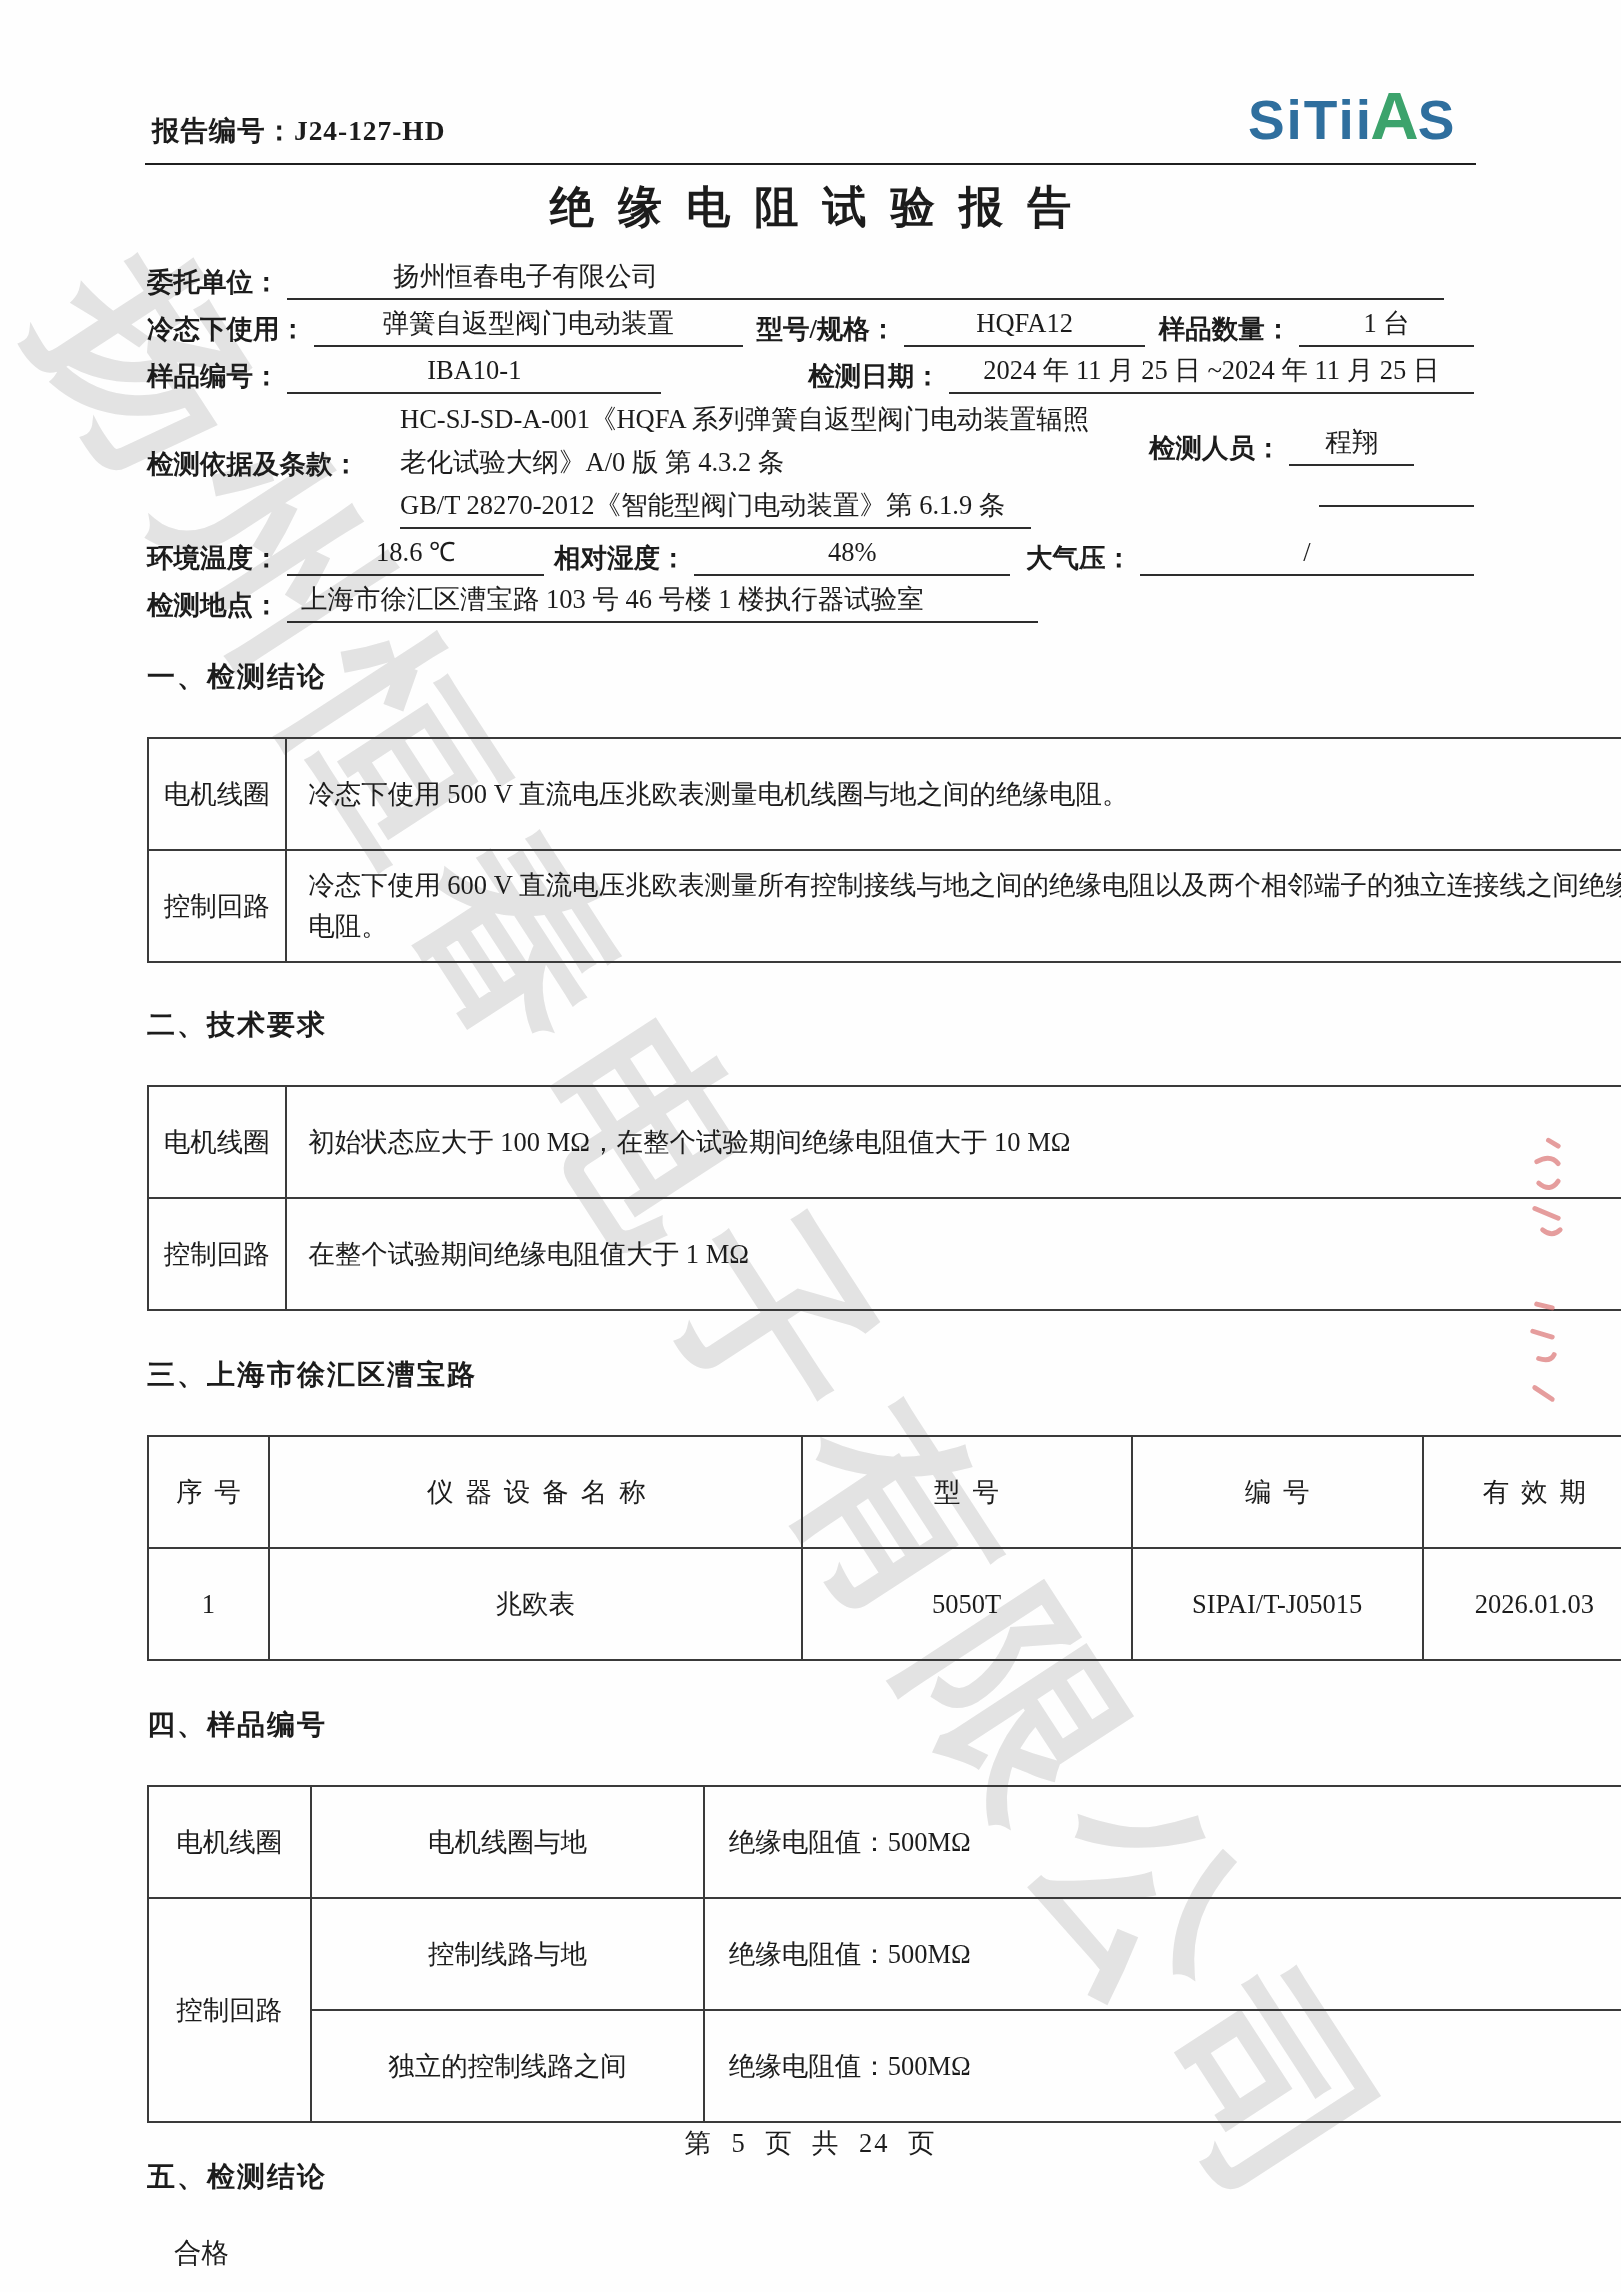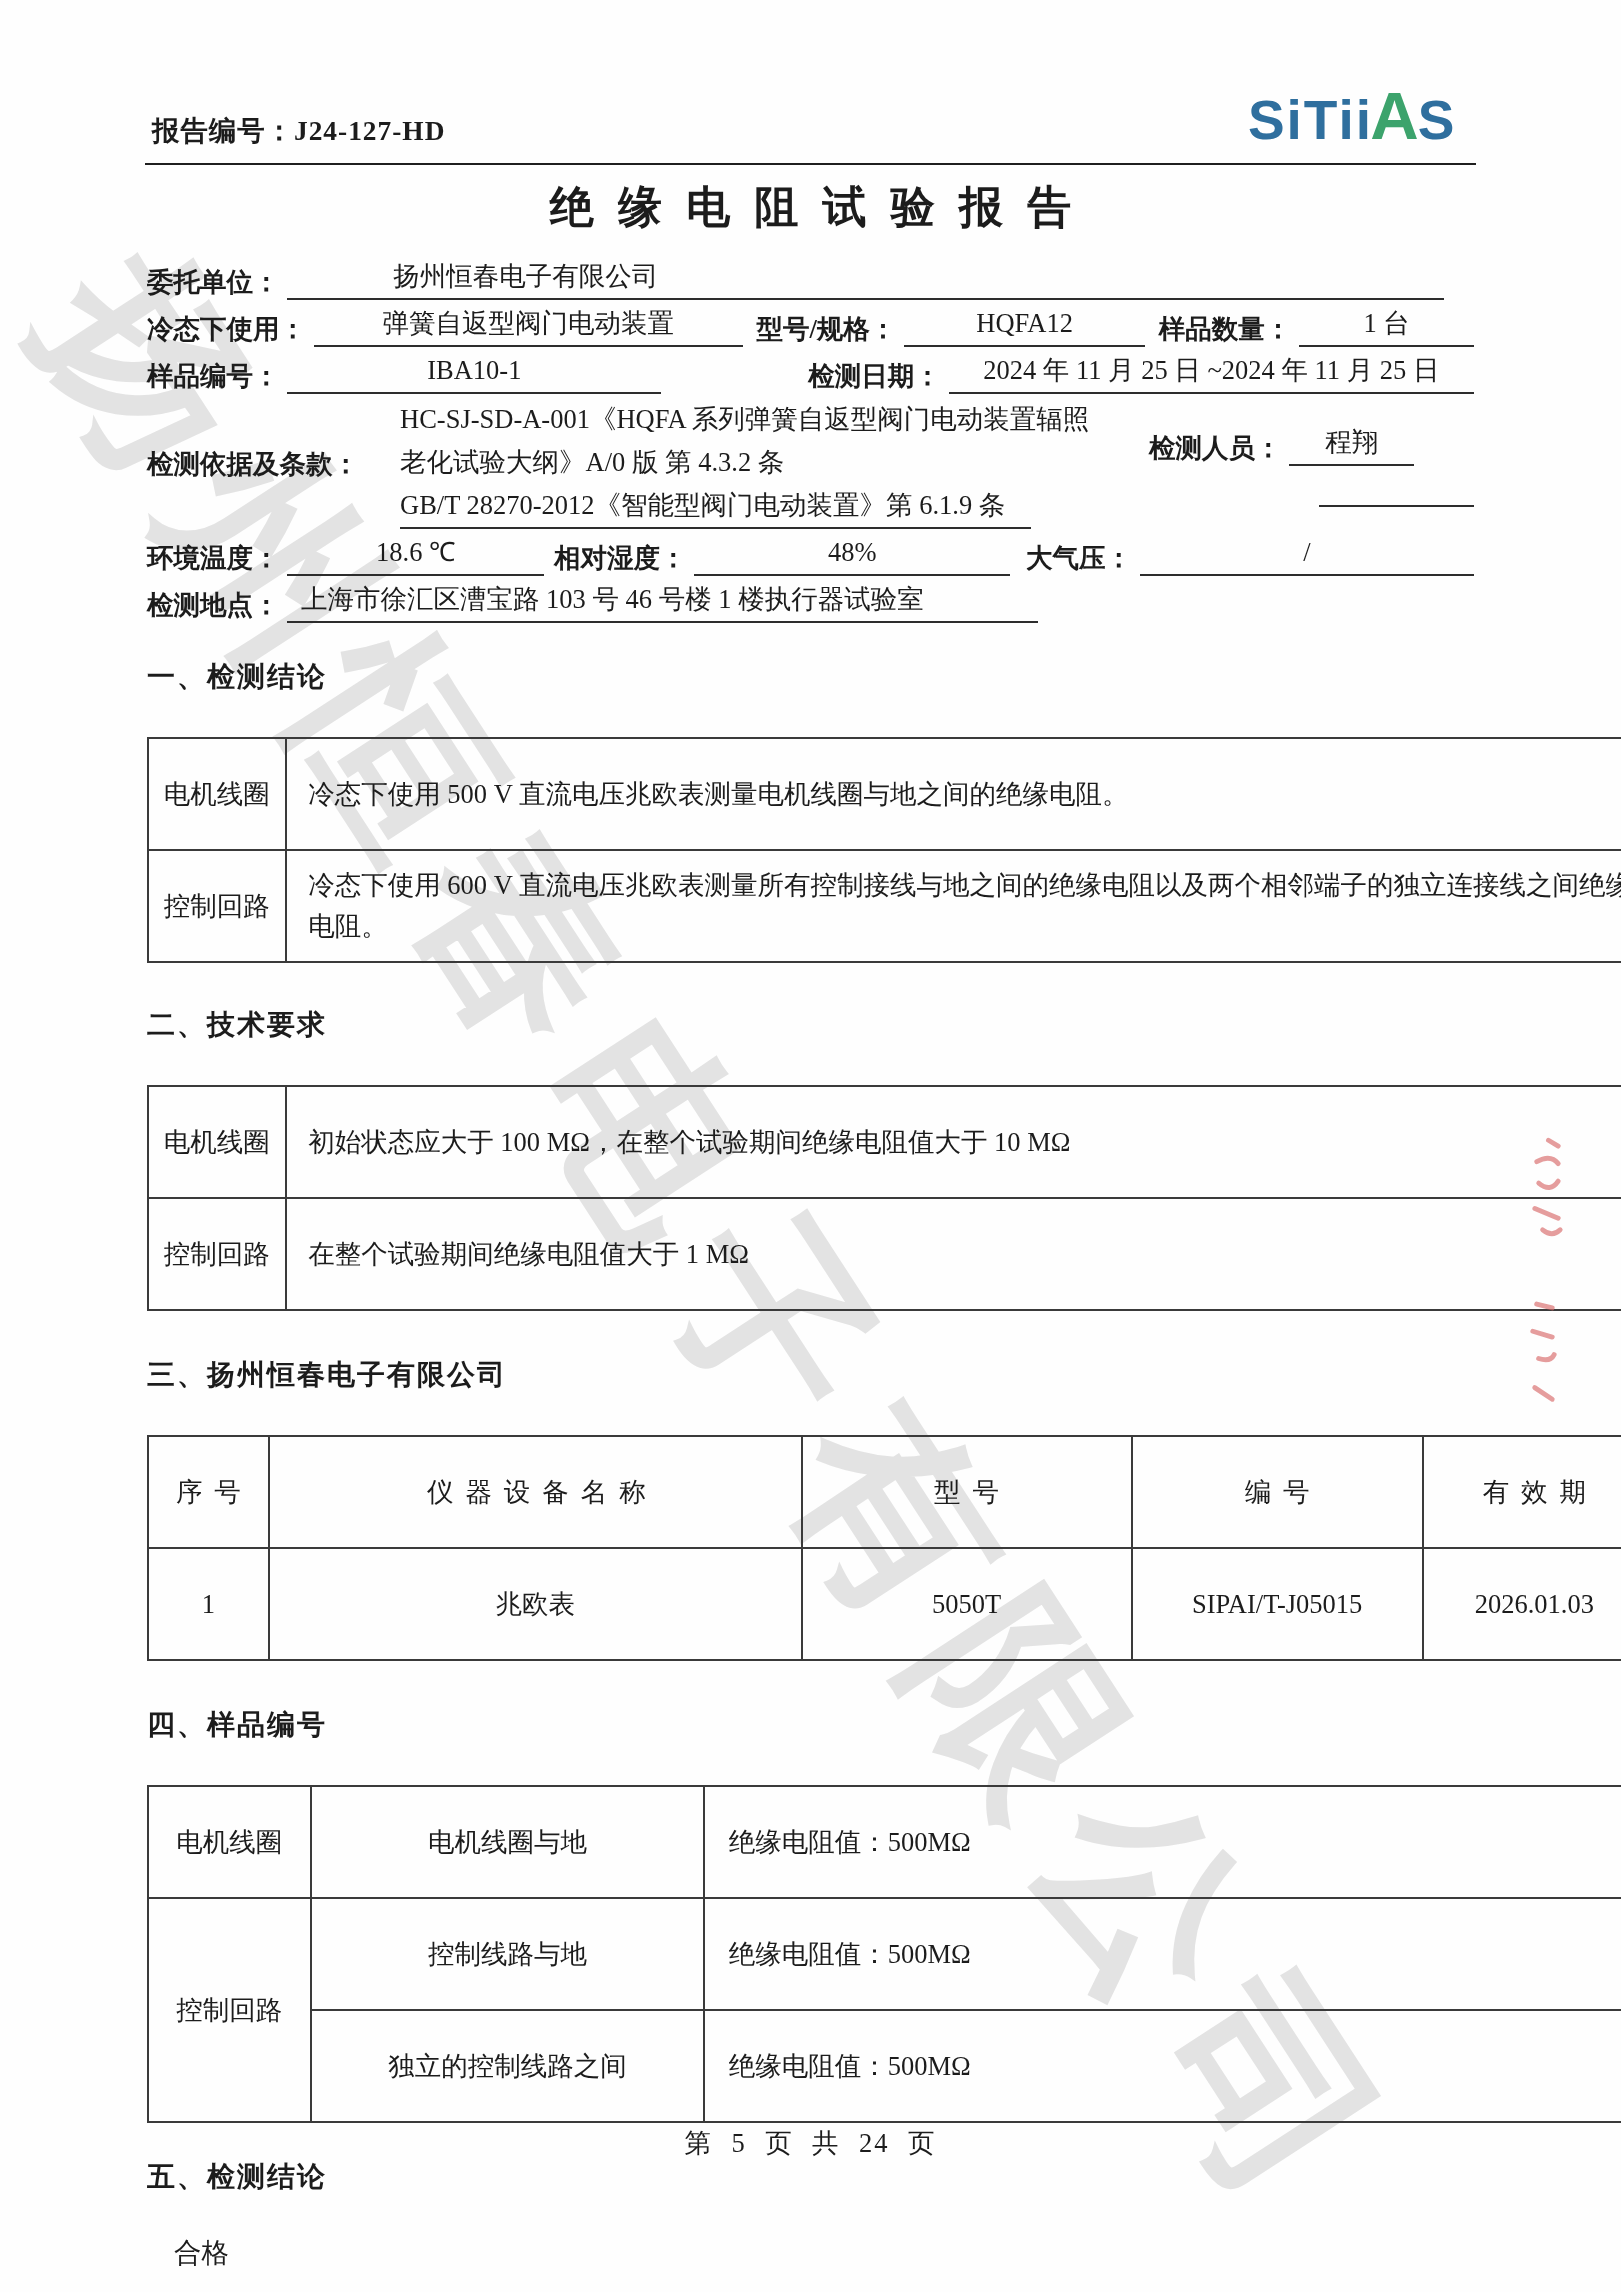--- a/index.html
+++ b/index.html
@@ -215,21 +215,21 @@
         <td class="t-item">电机线圈</td>
         <td class="t-desc">初始状态应大于 100 MΩ，在整个试验期间绝缘电阻值大于 10 MΩ</td>
       </tr>
       <tr>
         <td class="t-item">控制回路</td>
         <td class="t-desc">在整个试验期间绝缘电阻值大于 1 MΩ</td>
       </tr>
     </tbody>
       </table>
 
-    <div class="sec" style="margin-top:45px;">三、扬州恒春电子有限公司</div>
+    <div class="sec" style="margin-top:45px;">三、上海市徐汇区漕宝路</div>
 
     <table class="doc eq">
       <tbody>
           <tr>
         <th class="col-no">序号</th>
         <th class="col-name">仪器设备名称</th>
         <th class="col-model">型号</th>
         <th class="col-serial">编号</th>
         <th class="col-valid">有效期</th>
       </tr>

